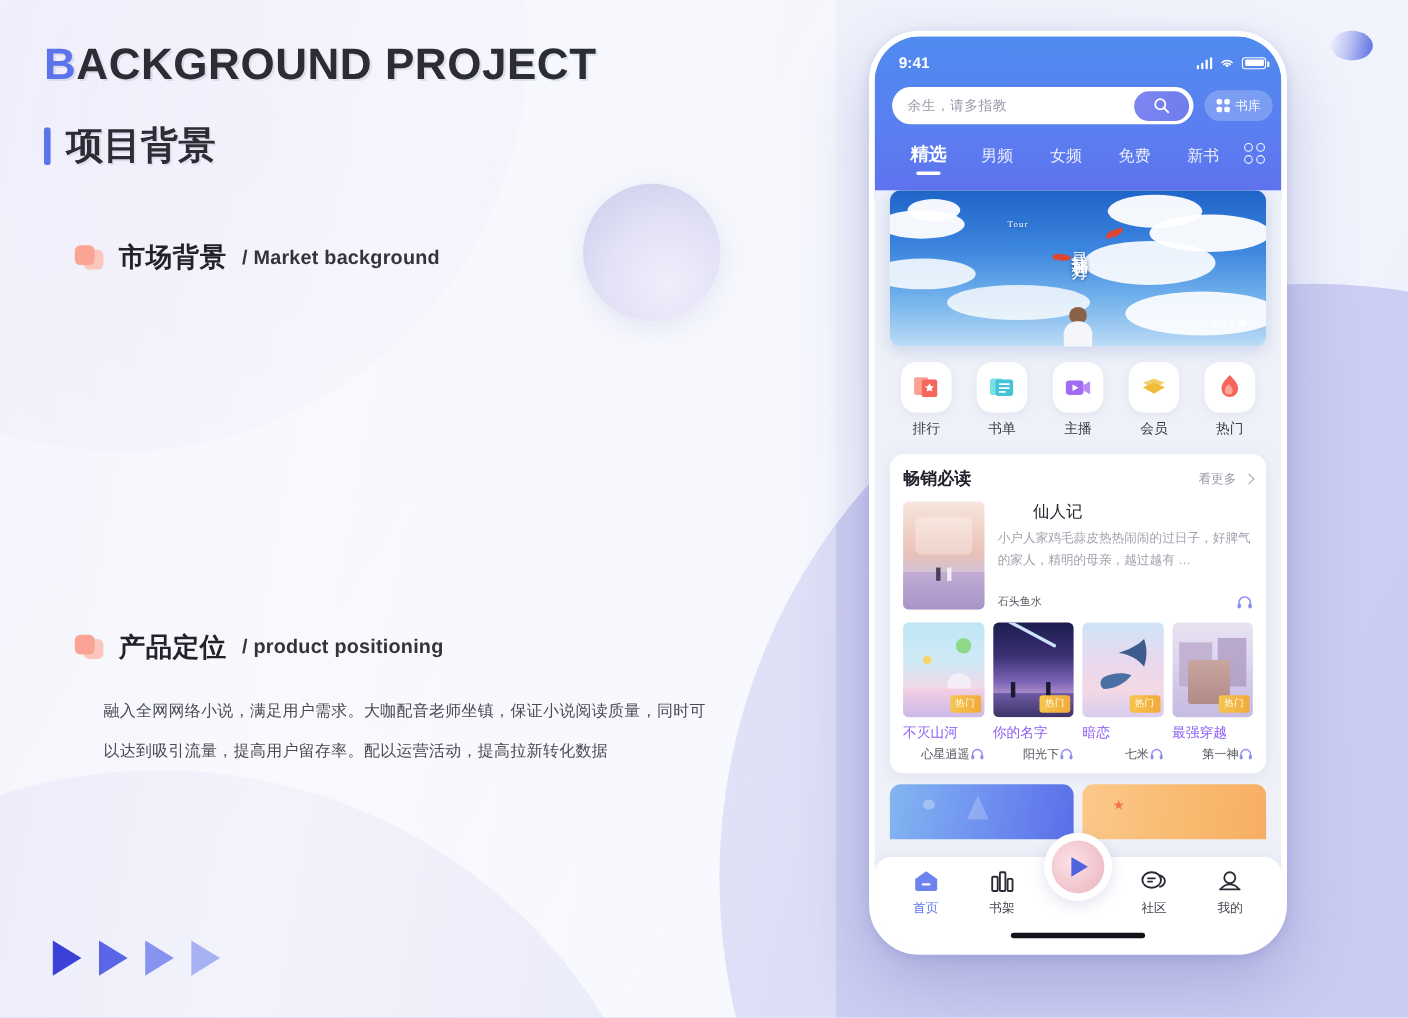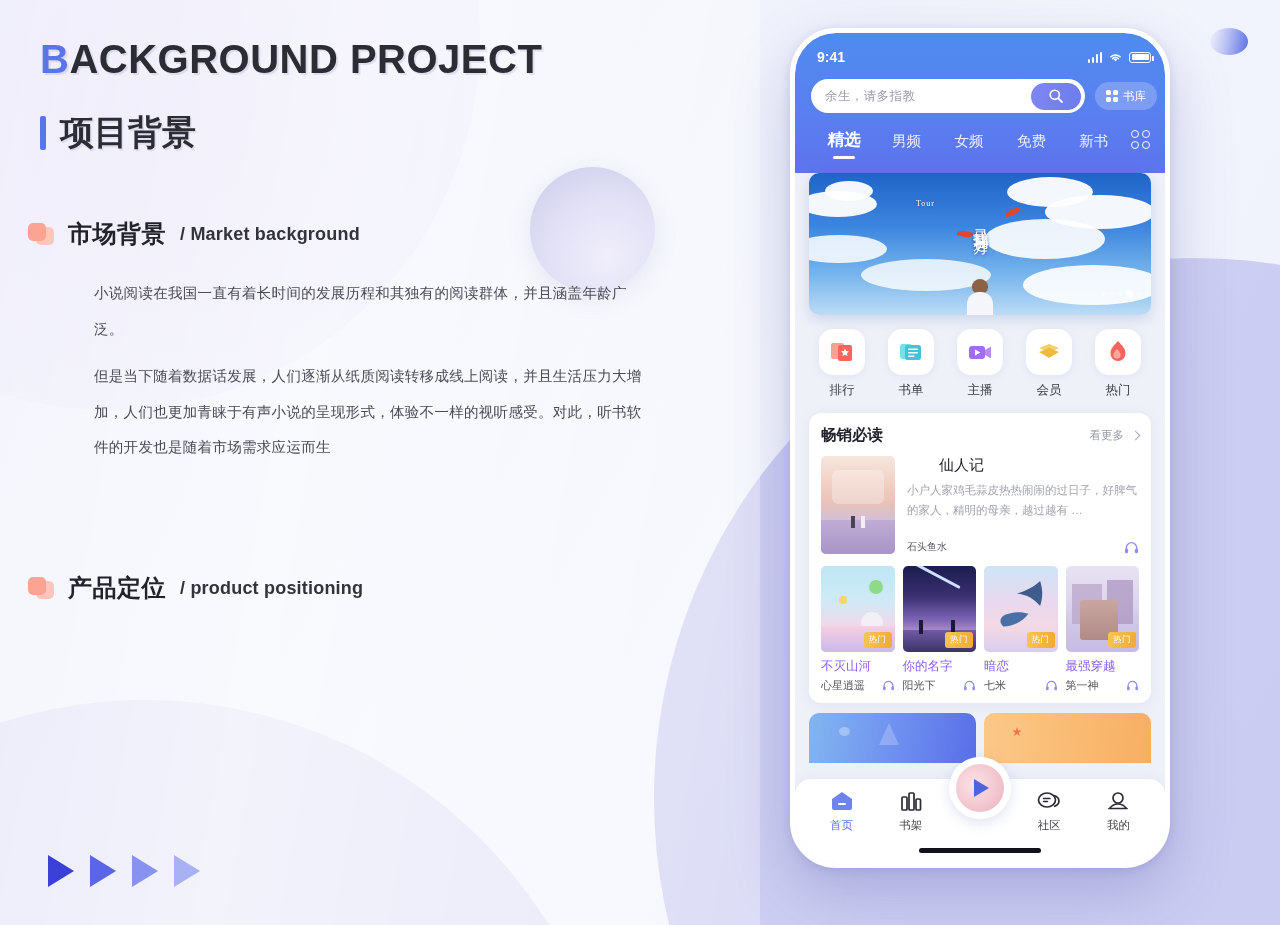--- a/index.html
+++ b/index.html
@@ -57,21 +57,21 @@
     text-shadow: 2px 2px 0 rgba(120,125,175,.18);
   }
   .title-en .lead { color: #5b74ea; }
 
   .title-cn-wrap { position: absolute; left: 40px; top: 110px; display: flex; align-items: center; gap: 14px; }
   .title-bar { width: 6px; height: 34px; background: #5b74ea; border-radius: 2px; }
   .title-cn { font-size: 34px; font-weight: 700; color: #2c2c35;
               text-shadow: 1.5px 1.5px 0 rgba(120,125,175,.16); }
 
   .section { position: absolute; left: 0; width: 700px; }
-  .sec-head { display: flex; align-items: center; gap: 14px; padding-left: 28px; }
+  .sec-head { display: flex; align-items: center; gap: 14px; padding-left: 68px; }
   .bullet { position: relative; width: 26px; height: 22px; flex: 0 0 auto; }
   .bullet i { position: absolute; width: 18px; height: 18px; border-radius: 5px; display: block; }
   .bullet i.back { right: 0; bottom: 0; background: #fbc7bd; }
   .bullet i.front { left: 0; top: 0; background: #fba493; }
   .sec-cn { font-size: 24px; font-weight: 800; color: #22222a; letter-spacing: .5px; }
   .sec-en { font-size: 18px; font-weight: 700; color: #33333c; letter-spacing: .2px; }
 
   .sec-body { padding-left: 94px; padding-right: 56px; margin-top: 26px; }
   .sec-body p {
     font-size: 14.5px; color: #4a4a55; line-height: 2.45;
@@ -180,21 +180,21 @@
   .feat-name { font-size: 15px; color: #22222c; font-weight: 500; margin-left: 32px; }
   .feat-desc { font-size: 11.5px; color: #a3a3b0; line-height: 1.7; margin-top: 6px; }
   .feat-foot { margin-top: auto; display: flex; align-items: center; justify-content: space-between; }
   .feat-author { font-size: 10px; color: #55555f; }
 
   .grid-books { display: grid; grid-template-columns: repeat(4,1fr); gap: 8px; margin-top: 12px; }
   .bk-cover { width: 100%; height: 86px; border-radius: 5px; position: relative; overflow: hidden; }
   .hot { position: absolute; right: 3px; bottom: 4px; background: linear-gradient(100deg,#f7c64e,#f0a93a);
          color: #fff; font-size: 8.5px; padding: 2px 5px; border-radius: 3px; letter-spacing: .5px; }
   .bk-name { font-size: 12.5px; color: #8b5cf6; margin-top: 6px; white-space: nowrap; }
-  .bk-foot { display: flex; align-items: center; justify-content: space-between; margin-top: 3px; }
+  .bk-foot { display: flex; align-items: center; justify-content: flex-end; margin-top: 3px; }
   .bk-author { font-size: 11px; color: #55555f; white-space: nowrap; }
 
   
   .promos { display: flex; gap: 8px; margin-top: 10px; }
   .promo { flex: 1; height: 50px; border-radius: 10px 10px 0 0; position: relative; overflow: hidden; }
   .promo.a { background: linear-gradient(100deg, #83b6f0 0%, #6d8ef0 55%, #5a6ee8 100%); }
   .promo.b { background: linear-gradient(100deg, #fbc98a 0%, #f9b96f 60%, #f7ae63 100%); }
 
   
   .nav { position: absolute; left: 0; right: 0; bottom: 0; height: 84px; background: #fff;
@@ -242,34 +242,33 @@
 
   <div class="section" style="top:218px">
     <div class="sec-head">
       <span class="bullet">
         <i class="back"></i>
           <i class="front"></i>
       </span>
       <span class="sec-cn">市场背景</span>
       <span class="sec-en">/ Market background</span>
     </div>
-    <div class="sec-body">
-      <p>小说阅读在我国一直有着长时间的发展历程和其独有的阅读群体，并且涵盖年龄广泛。</p>
-      <p>但是当下随着数据话发展，人们逐渐从纸质阅读转移成线上阅读，并且生活压力大增加，人们也更加青睐于有声小说的呈现形式，体验不一样的视听感受。对此，听书软件的开发也是随着市场需求应运而生</p>
-    </div>
   </div>
 
   <div class="section" style="top:572px">
     <div class="sec-head">
       <span class="bullet">
         <i class="back"></i>
           <i class="front"></i>
       </span>
       <span class="sec-cn">产品定位</span>
       <span class="sec-en">/ product positioning</span>
+    </div>
+    <div class="sec-body">
+      <p>融入全网网络小说，满足用户需求。大咖配音老师坐镇，保证小说阅读质量，同时可以达到吸引流量，提高用户留存率。配以运营活动，提高拉新转化数据</p>
     </div>
   </div>
 </div>
 
 <div class="arrows">
   <span class="arrow" style="border-left: 26px solid rgb(59, 64, 216);"></span>
   <span class="arrow" style="border-left: 26px solid rgb(90, 102, 230);"></span>
   <span class="arrow" style="border-left: 26px solid rgb(135, 147, 238);"></span>
   <span class="arrow" style="border-left: 26px solid rgb(168, 177, 243);"></span>
 </div>

